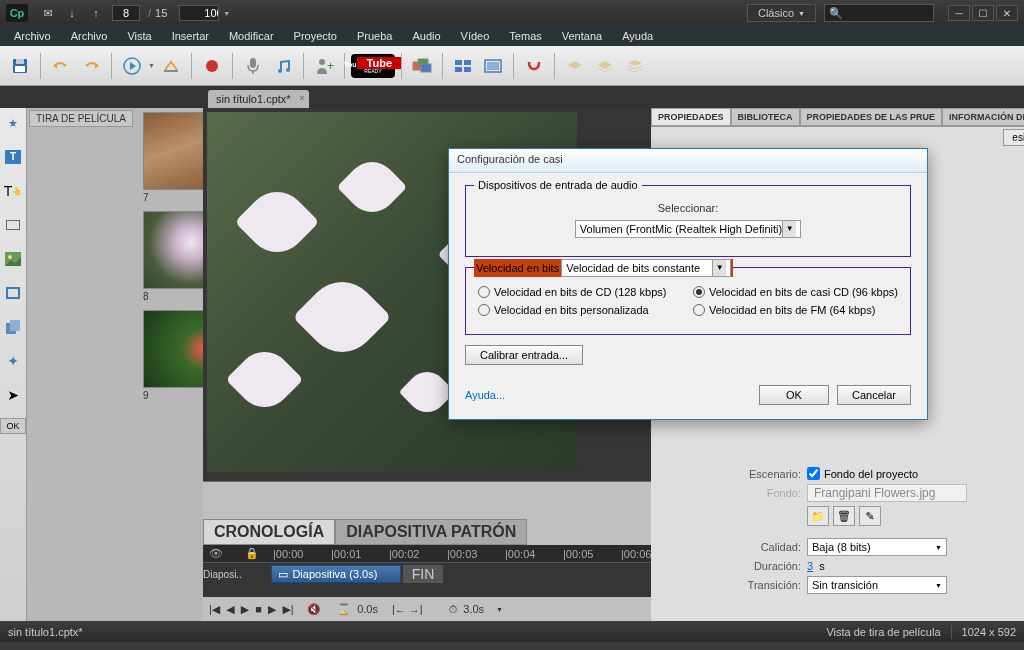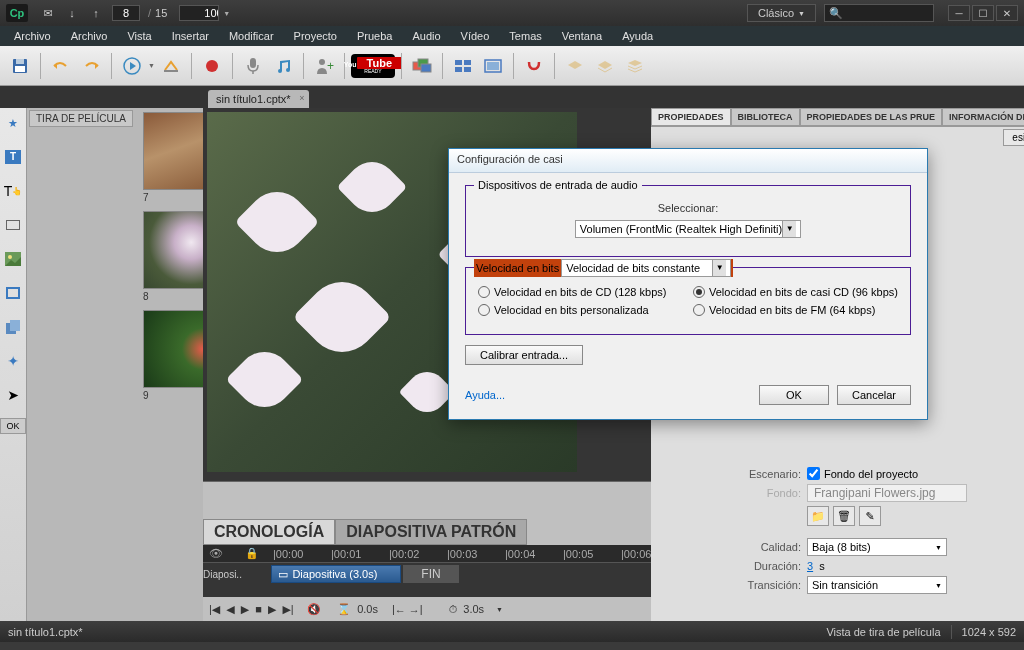--- a/index.html
+++ b/index.html
@@ -41,21 +41,21 @@
 .tl-tabs { display: flex; background: #c0c0c0; }
 .tl-tab { padding: 3px 10px; background: #a8a8a8; border: 1px solid #888; font-size: 16px; font-weight: bold; color: #333; margin-top: 37px; }
 .tl-tab.active { background: #d8d8d8; }
 .tl-body { flex: 1; background: #353535; display: flex; flex-direction: column; }
 .tl-ruler { height: 18px; background: #2a2a2a; display: flex; align-items: center; color: #aaa; font-size: 8px; padding-left: 70px; gap: 28px; border-bottom: 1px solid #555; }
 .tl-ruler span { width: 30px; }
 .tl-icons { position: absolute; left: 6px; display: flex; gap: 6px; color: #aaa; }
 .tl-track { height: 22px; display: flex; align-items: center; }
 .tl-track-label { width: 68px; color: #ccc; font-size: 10px; background: #353535; }
 .tl-clip { height: 18px; background: linear-gradient(#4a7ab0,#2a5a90); border: 1px solid #1a4a80; color: #fff; font-size: 9px; display: flex; align-items: center; padding: 0 6px; width: 130px; }
-.tl-fin { width: 56px; height: 18px; background: #555; color: #ccc; font-size: 12px; display: flex; align-items: center; justify-content: center; margin-left: 2px; }
+.tl-fin { width: 40px; height: 18px; background: #555; color: #ccc; font-size: 14px; display: flex; align-items: center; justify-content: center; margin-left: 2px; }
 .tl-controls { height: 24px; background: #c0c0c0; display: flex; align-items: center; padding: 0 6px; gap: 6px; color: #333; font-size: 10px; }
 .right-panels { width: 432px; background: #d8d8d8; display: flex; flex-direction: column; }
 .rp-tabs { display: flex; background: #c0c0c0; border-bottom: 1px solid #999; }
 .rp-tab { padding: 3px 6px; background: #c8c8c8; border: 1px solid #999; font-size: 9px; font-weight: bold; color: #333; white-space: nowrap; }
 .rp-tab.active { background: #e8e8e8; }
 .rp-body { flex: 1; padding: 6px 10px; background: #dedede; position: relative; }
 .access-btn { position: absolute; right: 10px; top: 2px; padding: 2px 8px; background: #e8e8e8; border: 1px solid #999; font-size: 10px; }
 .prop-row { display: flex; align-items: center; margin: 4px 0; gap: 6px; }
 .prop-label { width: 140px; text-align: right; color: #555; font-size: 11px; }
 .prop-select { flex: 1; max-width: 140px; height: 18px; border: 1px solid #999; background: #fff; font-size: 10px; padding: 0 4px; }

